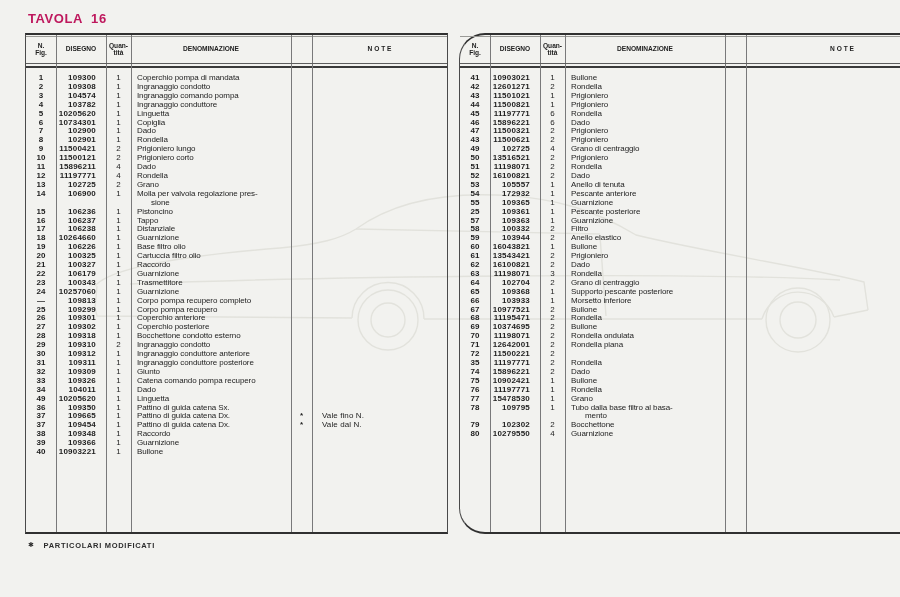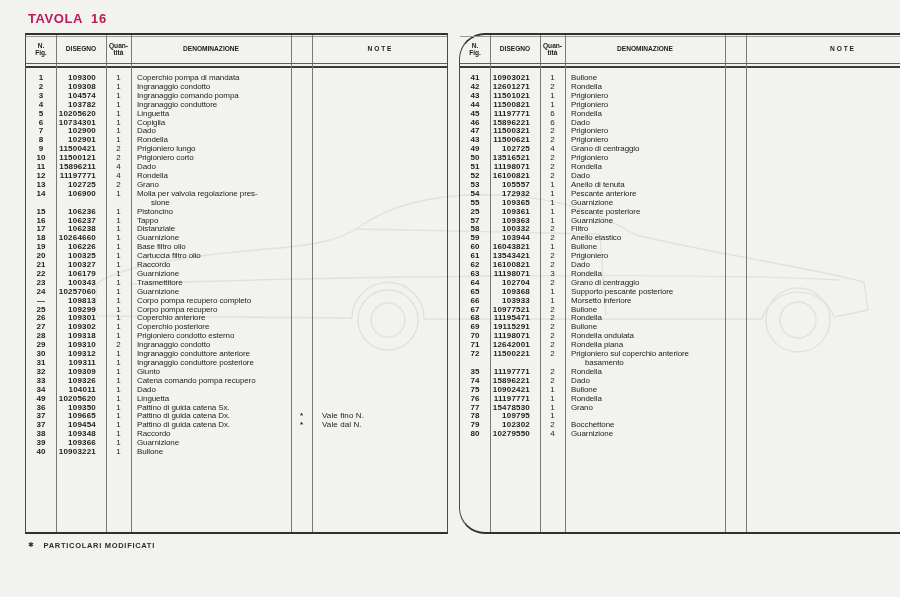--- a/index.html
+++ b/index.html
@@ -314,21 +314,21 @@
         <div class="c-dis">109302</div>
         <div class="c-qty">1</div>
         <div class="c-den">Coperchio posteriore</div>
         <div class="c-star"></div>
         <div class="c-note"></div>
       </div>
       <div class="trow grid6">
         <div class="c-fig">28</div>
         <div class="c-dis">109318</div>
         <div class="c-qty">1</div>
-        <div class="c-den">Prigioniero condotto esterno</div>
+        <div class="c-den">Bocchettone condotto esterno</div>
         <div class="c-star"></div>
         <div class="c-note"></div>
       </div>
       <div class="trow grid6">
         <div class="c-fig">29</div>
         <div class="c-dis">109310</div>
         <div class="c-qty">2</div>
         <div class="c-den">Ingranaggio condotto</div>
         <div class="c-star"></div>
         <div class="c-note"></div>
@@ -668,21 +668,21 @@
       <div class="trow grid6">
         <div class="c-fig">68</div>
         <div class="c-dis">11195471</div>
         <div class="c-qty">2</div>
         <div class="c-den">Rondella</div>
         <div class="c-star"></div>
         <div class="c-note"></div>
       </div>
       <div class="trow grid6">
         <div class="c-fig">69</div>
-        <div class="c-dis">19115291</div>
+        <div class="c-dis">10374695</div>
         <div class="c-qty">2</div>
         <div class="c-den">Bullone</div>
         <div class="c-star"></div>
         <div class="c-note"></div>
       </div>
       <div class="trow grid6">
         <div class="c-fig">70</div>
         <div class="c-dis">11198071</div>
         <div class="c-qty">2</div>
         <div class="c-den">Rondella ondulata</div>
@@ -694,22 +694,20 @@
         <div class="c-dis">12642001</div>
         <div class="c-qty">2</div>
         <div class="c-den">Rondella piana</div>
         <div class="c-star"></div>
         <div class="c-note"></div>
       </div>
       <div class="trow grid6">
         <div class="c-fig">72</div>
         <div class="c-dis">11500221</div>
         <div class="c-qty">2</div>
-        <div class="c-den">Prigioniero sul coperchio anteriore
-basamento</div>
         <div class="c-star"></div>
         <div class="c-note"></div>
       </div>
       <div class="trow grid6">
         <div class="c-fig">35</div>
         <div class="c-dis">11197771</div>
         <div class="c-qty">2</div>
         <div class="c-den">Rondella</div>
         <div class="c-star"></div>
         <div class="c-note"></div>
@@ -743,20 +741,22 @@
         <div class="c-dis">15478530</div>
         <div class="c-qty">1</div>
         <div class="c-den">Grano</div>
         <div class="c-star"></div>
         <div class="c-note"></div>
       </div>
       <div class="trow grid6">
         <div class="c-fig">78</div>
         <div class="c-dis">109795</div>
         <div class="c-qty">1</div>
+        <div class="c-den">Tubo dalla base filtro al basa-
+mento</div>
         <div class="c-star"></div>
         <div class="c-note"></div>
       </div>
       <div class="trow grid6">
         <div class="c-fig">79</div>
         <div class="c-dis">102302</div>
         <div class="c-qty">2</div>
         <div class="c-den">Bocchettone</div>
         <div class="c-star"></div>
         <div class="c-note"></div>

